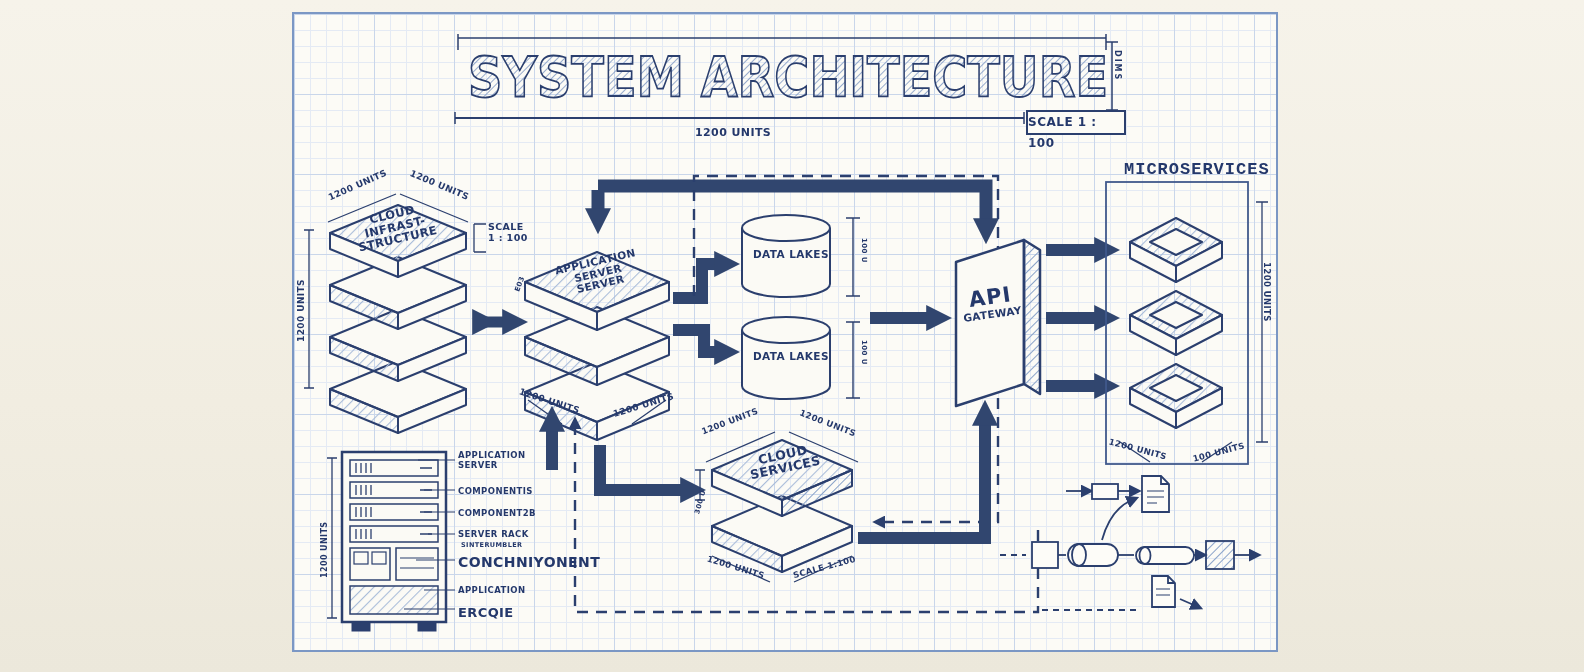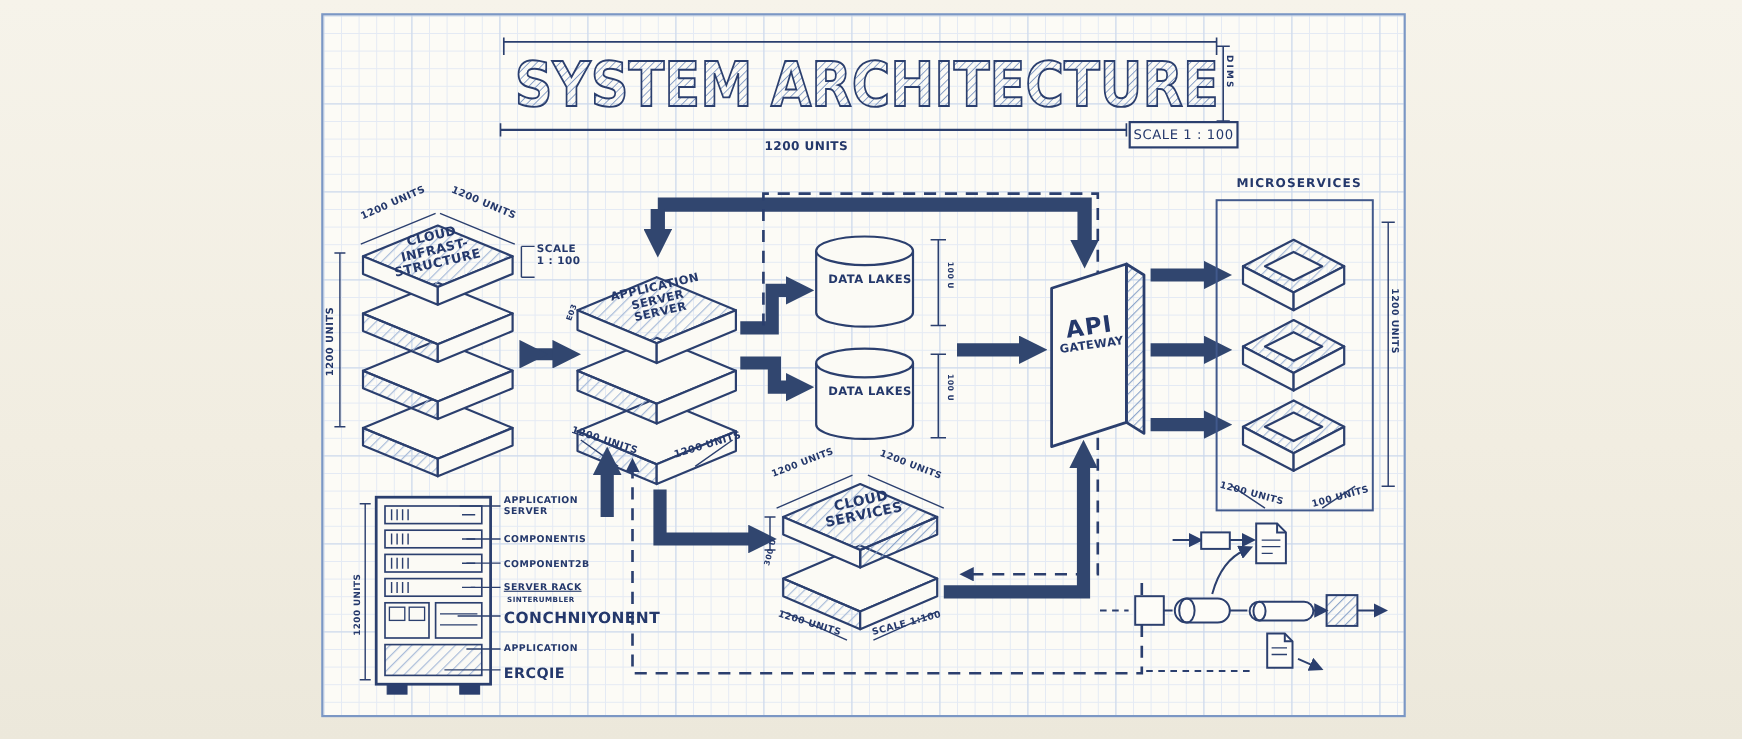--- a/index.html
+++ b/index.html
@@ -23,22 +23,22 @@
   }
   svg.art{position:absolute;left:0;top:0;}
   svg text{font-family:"DejaVu Sans","Liberation Sans",sans-serif;}
   .lbl{
     position:absolute;color:#24386b;font-weight:bold;white-space:nowrap;
     letter-spacing:.4px;
   }
   .lbl.c{text-align:center;}
   .vlbl{transform-origin:left top;}
   .scalebox{
-    position:absolute;border:2px solid #2b3f6e;color:#24386b;font-weight:normal;
-    text-align:center;background:#fcfbf6;
+    position:absolute;border:2px solid #2b3f6e;color:#24386b;font-weight:bold;
+    text-align:left;background:#fcfbf6;
   }
 </style>
 </head>
 <body>
 
 <div class="stage">
   <div class="sheet"></div>
 
   <svg class="art" width="1584" height="672" viewBox="0 0 1584 672">
     <defs>
@@ -264,38 +264,38 @@
   <div class="lbl" style="left:753px;top:248px;font-size:10.5px;">DATA LAKES</div>
   <div class="lbl" style="left:753px;top:350px;font-size:10.5px;">DATA LAKES</div>
   <div class="lbl vlbl" style="left:868px;top:238px;font-size:7px;transform:rotate(90deg);">100 U</div>
   <div class="lbl vlbl" style="left:868px;top:340px;font-size:7px;transform:rotate(90deg);">100 U</div>
 
   <div class="lbl c" style="left:958px;top:286px;width:66px;transform:rotate(-8deg);">
     <div style="font-size:21px;line-height:22px;letter-spacing:1px;">API</div>
     <div style="font-size:10.5px;line-height:12px;">GATEWAY</div>
   </div>
 
-  <div class="lbl" style="left:1124px;top:160px;font-size:11px;letter-spacing:1px;">MICROSERVICES</div>
+  <div class="lbl" style="left:1124px;top:160px;font-size:17px;letter-spacing:1px;font-family:Liberation Mono, monospace;">MICROSERVICES</div>
   <div class="lbl" style="left:1108px;top:444px;font-size:8.5px;transform:rotate(15deg);">1200 UNITS</div>
   <div class="lbl" style="left:1192px;top:447px;font-size:8.5px;transform:rotate(-15deg);">100 UNITS</div>
   <div class="lbl vlbl" style="left:1272px;top:262px;font-size:8.5px;transform:rotate(90deg);">1200 UNITS</div>
 
   <div class="lbl c" style="left:744px;top:448px;width:80px;font-size:12.5px;line-height:13px;transform:rotate(-12deg);">
     <div>CLOUD</div>
     <div>SERVICES</div>
   </div>
   <div class="lbl" style="left:700px;top:416px;font-size:8.5px;transform:rotate(-21deg);">1200 UNITS</div>
   <div class="lbl" style="left:798px;top:418px;font-size:8.5px;transform:rotate(21deg);">1200 UNITS</div>
   <div class="lbl" style="left:688px;top:498px;font-size:7px;transform:rotate(-75deg);">300 U</div>
   <div class="lbl" style="left:706px;top:562px;font-size:8.5px;transform:rotate(17deg);">1200 UNITS</div>
   <div class="lbl" style="left:792px;top:562px;font-size:8.5px;transform:rotate(-15deg);">SCALE 1:100</div>
 
   <div class="lbl vlbl" style="left:320px;top:578px;font-size:8px;transform:rotate(-90deg);">1200 UNITS</div>
   <div class="lbl" style="left:458px;top:450px;font-size:8.5px;">APPLICATION</div>
   <div class="lbl" style="left:458px;top:460px;font-size:8.5px;">SERVER</div>
   <div class="lbl" style="left:458px;top:486px;font-size:8.5px;">COMPONENTIS</div>
   <div class="lbl" style="left:458px;top:508px;font-size:8.5px;text-align:right;">COMPONENT2B</div>
-  <div class="lbl" style="left:458px;top:529px;font-size:8.5px;text-decoration:underline;">SERVER RACK</div>
+  <div class="lbl" style="left:458px;top:529px;font-size:8.5px;">SERVER RACK</div>
   <div class="lbl" style="left:458px;top:554px;font-size:14px;">CONCHNIYONENT</div>
   <div class="lbl" style="left:461px;top:541px;font-size:6.5px;">SINTERUMBLER</div>
   <div class="lbl" style="left:458px;top:585px;font-size:8.5px;">APPLICATION</div>
   <div class="lbl" style="left:458px;top:605px;font-size:13px;text-align:center;">ERCQIE</div>
 </div>
 
 </body></html>

